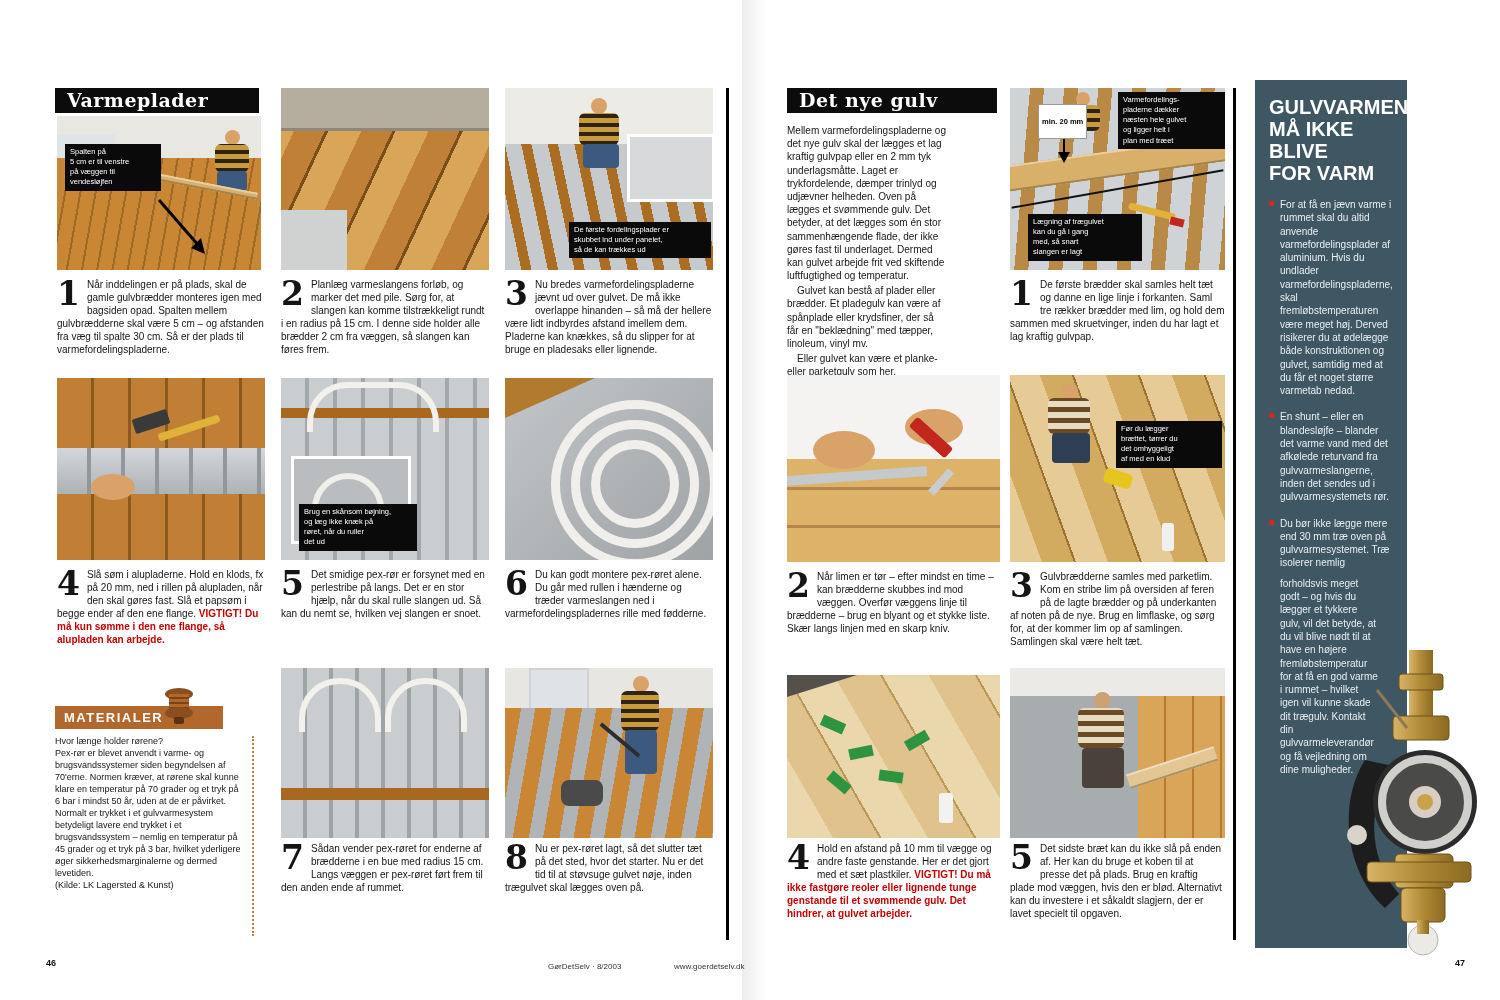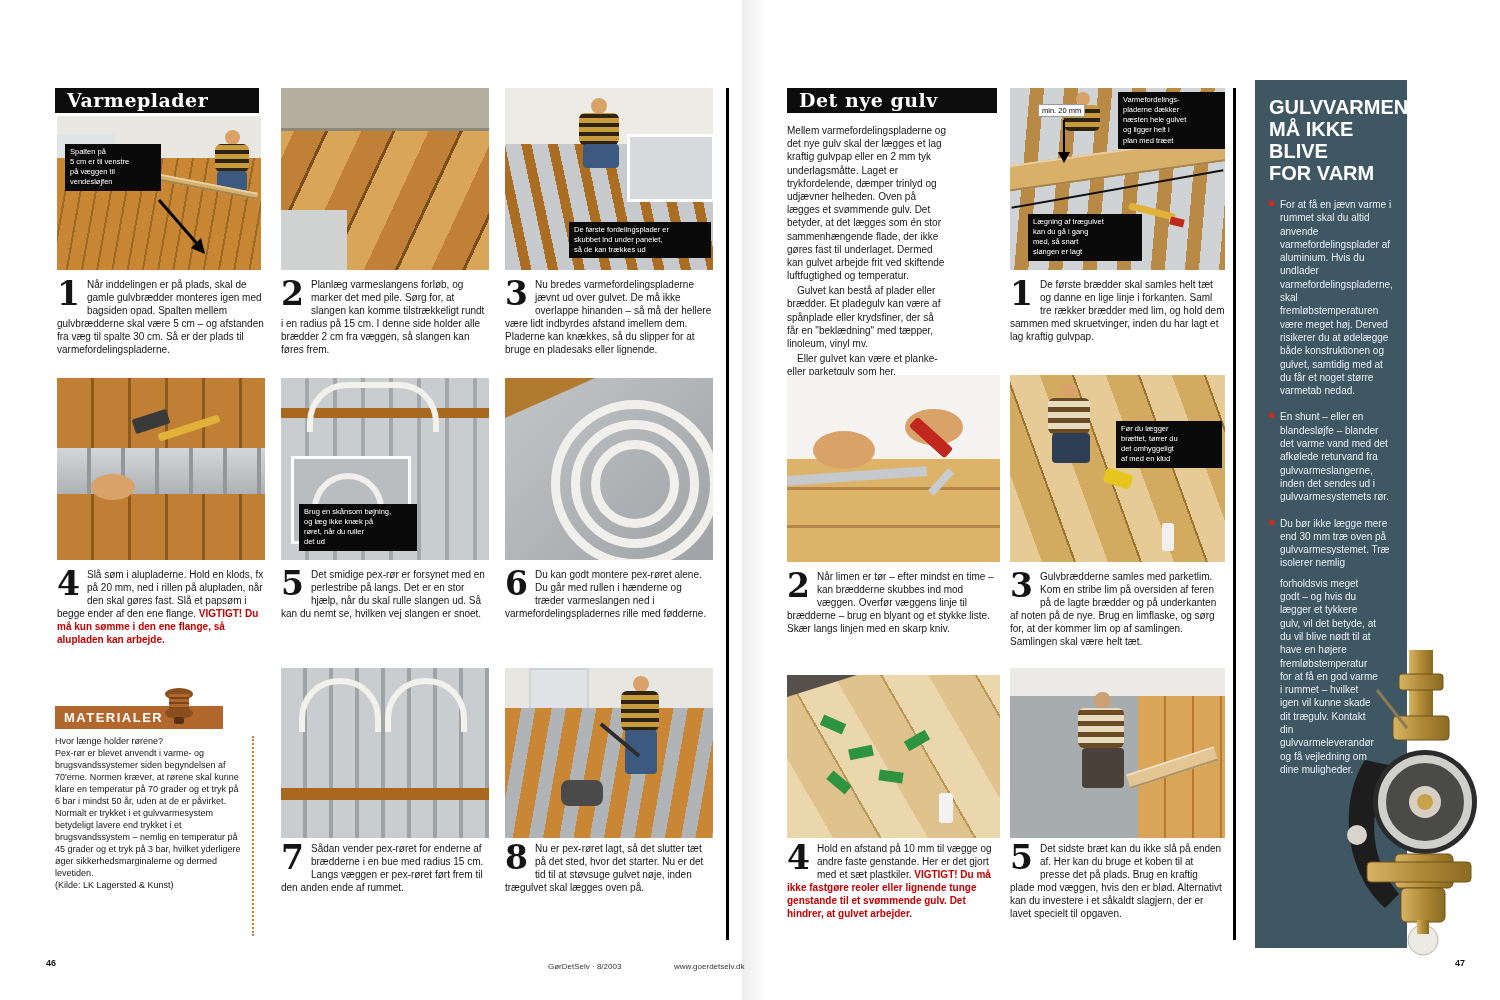--- a/index.html
+++ b/index.html
@@ -11,22 +11,22 @@
   .photo{position:absolute;overflow:hidden;background:#d8d5d0}
   .vrule{position:absolute;width:3px;background:#000}
   .gutter{position:absolute;left:742px;top:0;width:26px;height:1000px;
           background:linear-gradient(90deg,rgba(0,0,0,.07),rgba(0,0,0,0));}
   .step{position:absolute;font-size:10px;line-height:1.3;color:#141414}
   .step .num{float:left;font-family:"DejaVu Serif",serif;font-weight:bold;font-size:33px;
              line-height:28px;margin:2px 7px 0 0}
   .imp{color:#c40000;font-weight:bold}
   .caption{position:absolute;background:#0a0a0a;color:#fff;font-size:7.5px;line-height:1.35;
            padding:3px 5px;white-space:pre-line;z-index:3}
-  .wlabel{position:absolute;background:#fff;color:#000;font-size:7.5px;font-weight:normal;
-          padding:1px 3px;z-index:3;border:1px solid #999}
+  .wlabel{position:absolute;background:#fff;color:#000;font-size:7.5px;font-weight:bold;
+          padding:12px 3px;z-index:3;border:1px solid #999}
   .intro{position:absolute;font-size:10px;line-height:1.32}
   .intro p{margin:0 0 0 0;text-indent:0}
   .intro p + p{text-indent:10px;margin-top:2px}
   .mat-head{position:absolute;background:#b2672c;color:#fff;font-weight:bold;font-size:13px;
             line-height:23px;padding:0 9px;letter-spacing:1.5px;z-index:2}
   .mat-body{position:absolute;font-size:9px;line-height:1.33;padding-right:9px;
             border-right:2px dotted #c87f3f;white-space:pre-line}
   .sidebar{position:absolute;left:1255px;top:80px;width:152px;height:868px;background:#3e5763;
            color:#e9eff2;box-sizing:border-box;padding:16px 14px}
   .sb-title{font-weight:bold;font-size:20px;line-height:1.1;color:#fff;white-space:pre-line;margin-bottom:14px}

